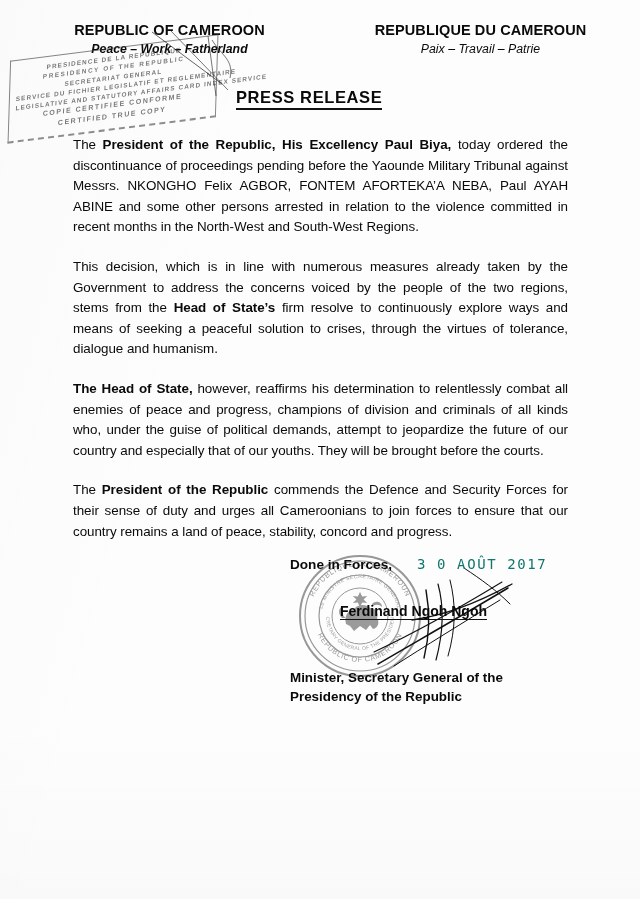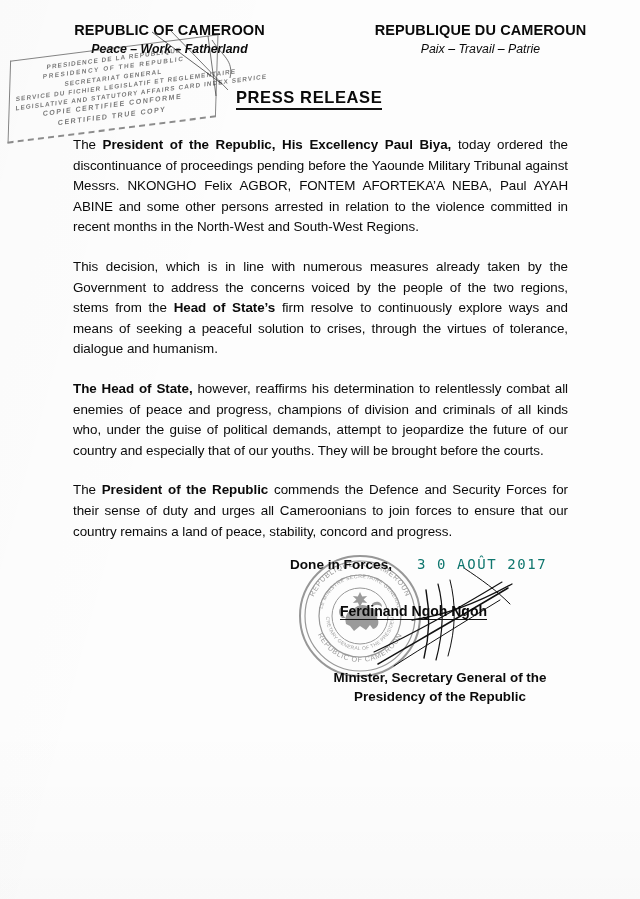--- a/index.html
+++ b/index.html
@@ -150,21 +150,20 @@
     border-bottom: 1.8px solid #111;
     padding-bottom: 0px;
     white-space: nowrap;
     z-index: 3;
   }
   .sig-title {
     position: absolute;
     top: 112px;
     left: 0;
     width: 300px;
-    text-align: center;
     font-size: 13.4px;
     font-weight: bold;
     line-height: 19px;
     z-index: 3;
   }
 
   
   .seal {
     position: absolute;
     left: 296px;

